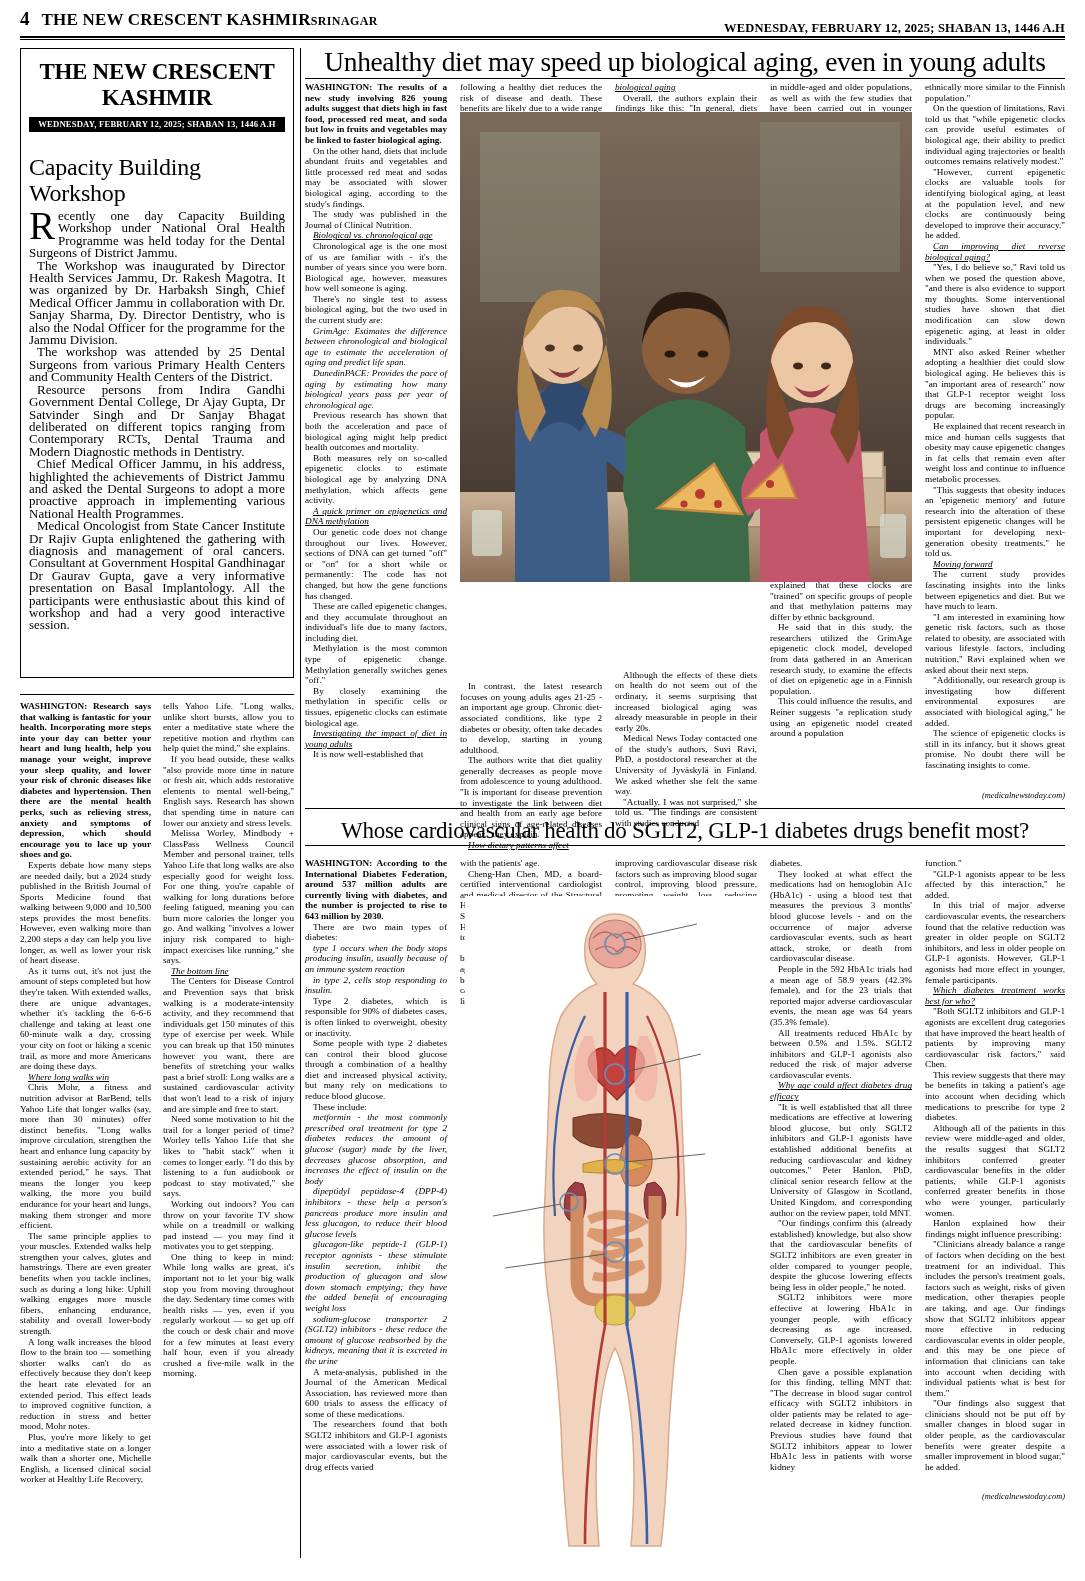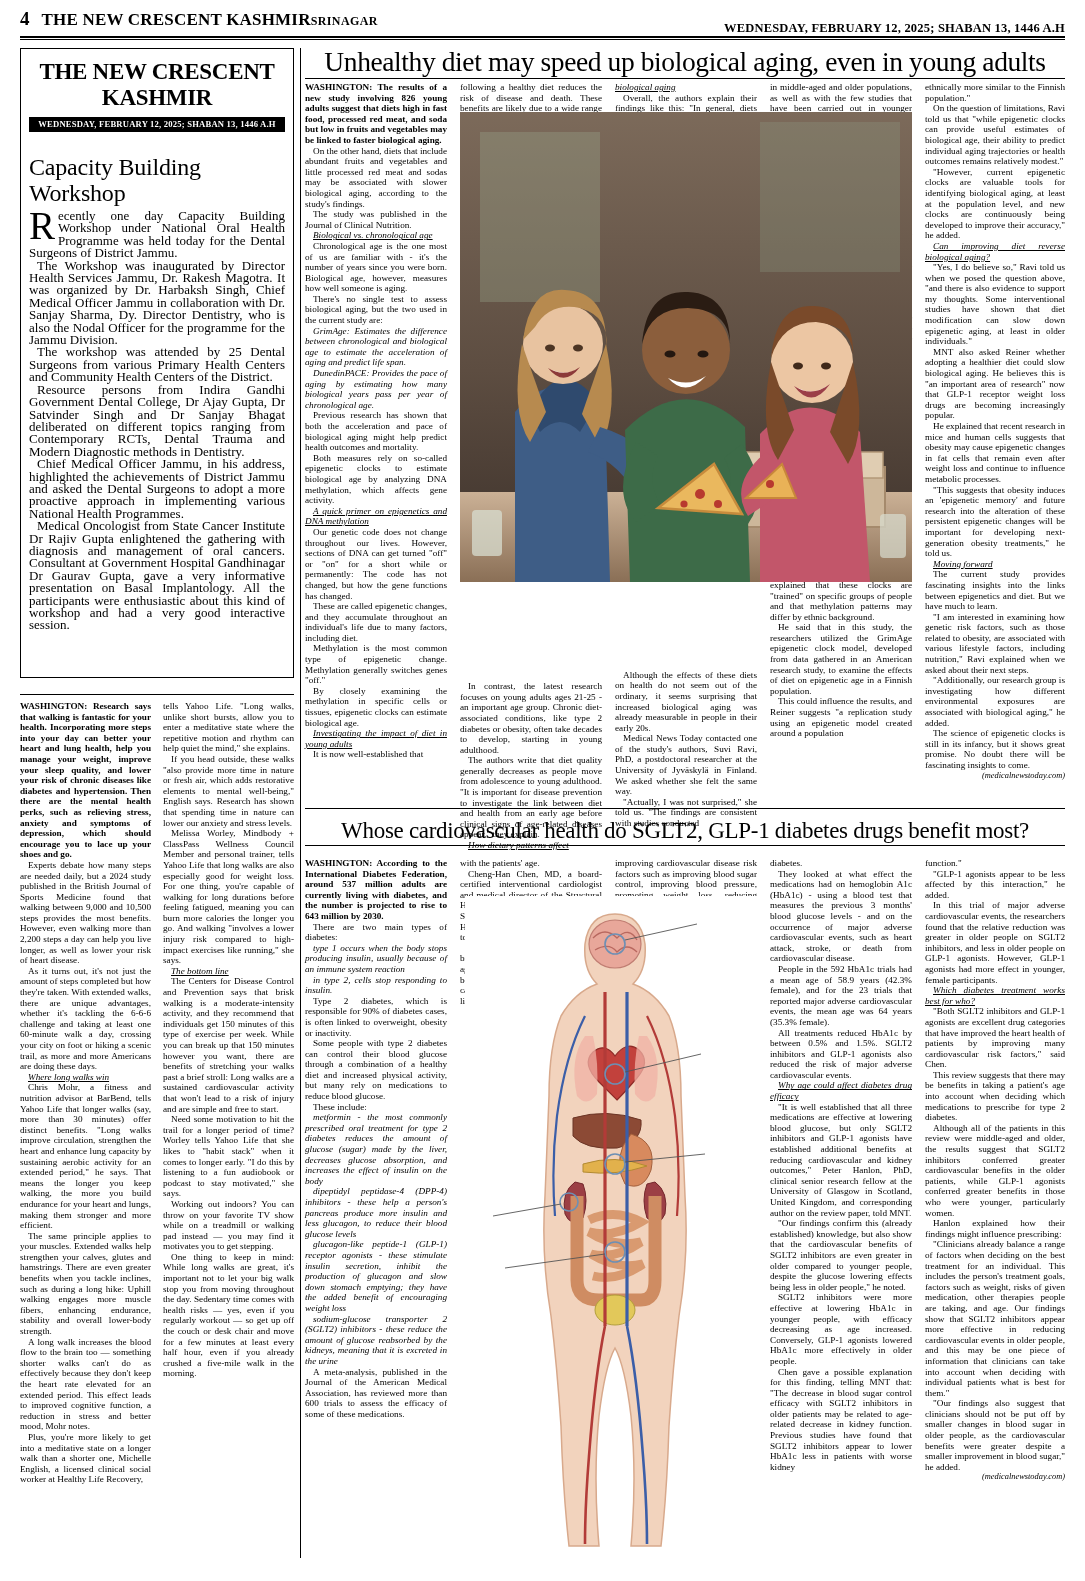--- a/index.html
+++ b/index.html
@@ -238,21 +238,21 @@
   }
 
   .vrule {
     position: absolute;
     border-left: 1px solid #000;
   }
   .credit {
     text-align: right;
     font-style: italic;
     font-size: 8.4px;
-    margin-top: 0;
+    margin-top: 20px;
   }
 </style>
 </head>
 <body>
 
 <div class="page">
 
   <div class="masthead">
     <span class="page-number">4</span>
     <span class="masthead-title">THE NEW CRESCENT KASHMIR</span>
@@ -470,20 +470,21 @@
       <p class="ital">type 1 occurs when the body stops producing insulin, usually because of an immune system reaction</p>
       <p class="ital">in type 2, cells stop responding to insulin.</p>
       <p>Type 2 diabetes, which is responsible for 90% of diabetes cases, is often linked to overweight, obesity or inactivity.</p>
       <p>Some people with type 2 diabetes can control their blood glucose through a combination of a healthy diet and increased physical activity, but many rely on medications to reduce blood glucose.</p>
       <p>These include:</p>
       <p class="ital">metformin - the most commonly prescribed oral treatment for type 2 diabetes reduces the amount of glucose (sugar) made by the liver, decreases glucose absorption, and increases the effect of insulin on the body</p>
       <p class="ital">dipeptidyl peptidase-4 (DPP-4) inhibitors - these help a person's pancreas produce more insulin and less glucagon, to reduce their blood glucose levels</p>
       <p class="ital">glucagon-like peptide-1 (GLP-1) receptor agonists - these stimulate insulin secretion, inhibit the production of glucagon and slow down stomach emptying; they have the added benefit of encouraging weight loss</p>
       <p class="ital">sodium-glucose transporter 2 (SGLT2) inhibitors - these reduce the amount of glucose reabsorbed by the kidneys, meaning that it is excreted in the urine</p>
       <p>A meta-analysis, published in the Journal of the American Medical Association, has reviewed more than 600 trials to assess the efficacy of some of these medications.</p>
+      <p>The researchers found that both SGLT2 inhibitors and GLP-1 agonists were associated with a lower risk of major cardiovascular events, but the drug effects varied</p>
     </div>
 
     <div class="s2col s2c2 col-text">
       <p class="first">with the patients' age.</p>
       <p>Cheng-Han Chen, MD, a board-certified interventional cardiologist and medical director of the Structural Heart Program at MemorialCare Saddleback Medical Center in Laguna Hills, CA, not involved in the study, told Medical News Today:</p>
       <p>"While they act through different biochemical pathways, both GLP-1 agonists and SGLT2 inhibitors have been shown to decrease the risk of cardiovascular disease. They both likely accomplish this by</p>
     </div>
 
     <div class="s2col col-text" style="left:310px;width:142px;">
       <p class="first">improving cardiovascular disease risk factors such as improving blood sugar control, improving blood pressure, promoting weight loss, reducing inflammation, and improving blood vessel function."</p>

